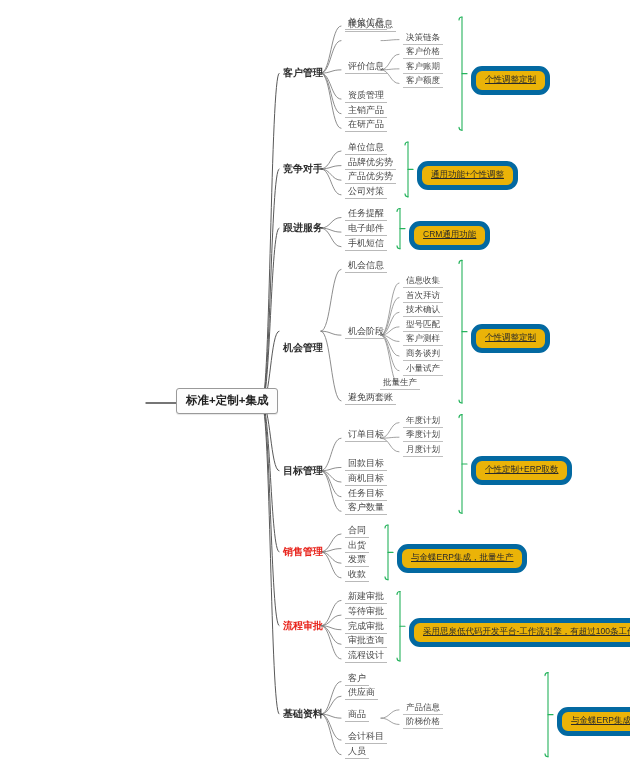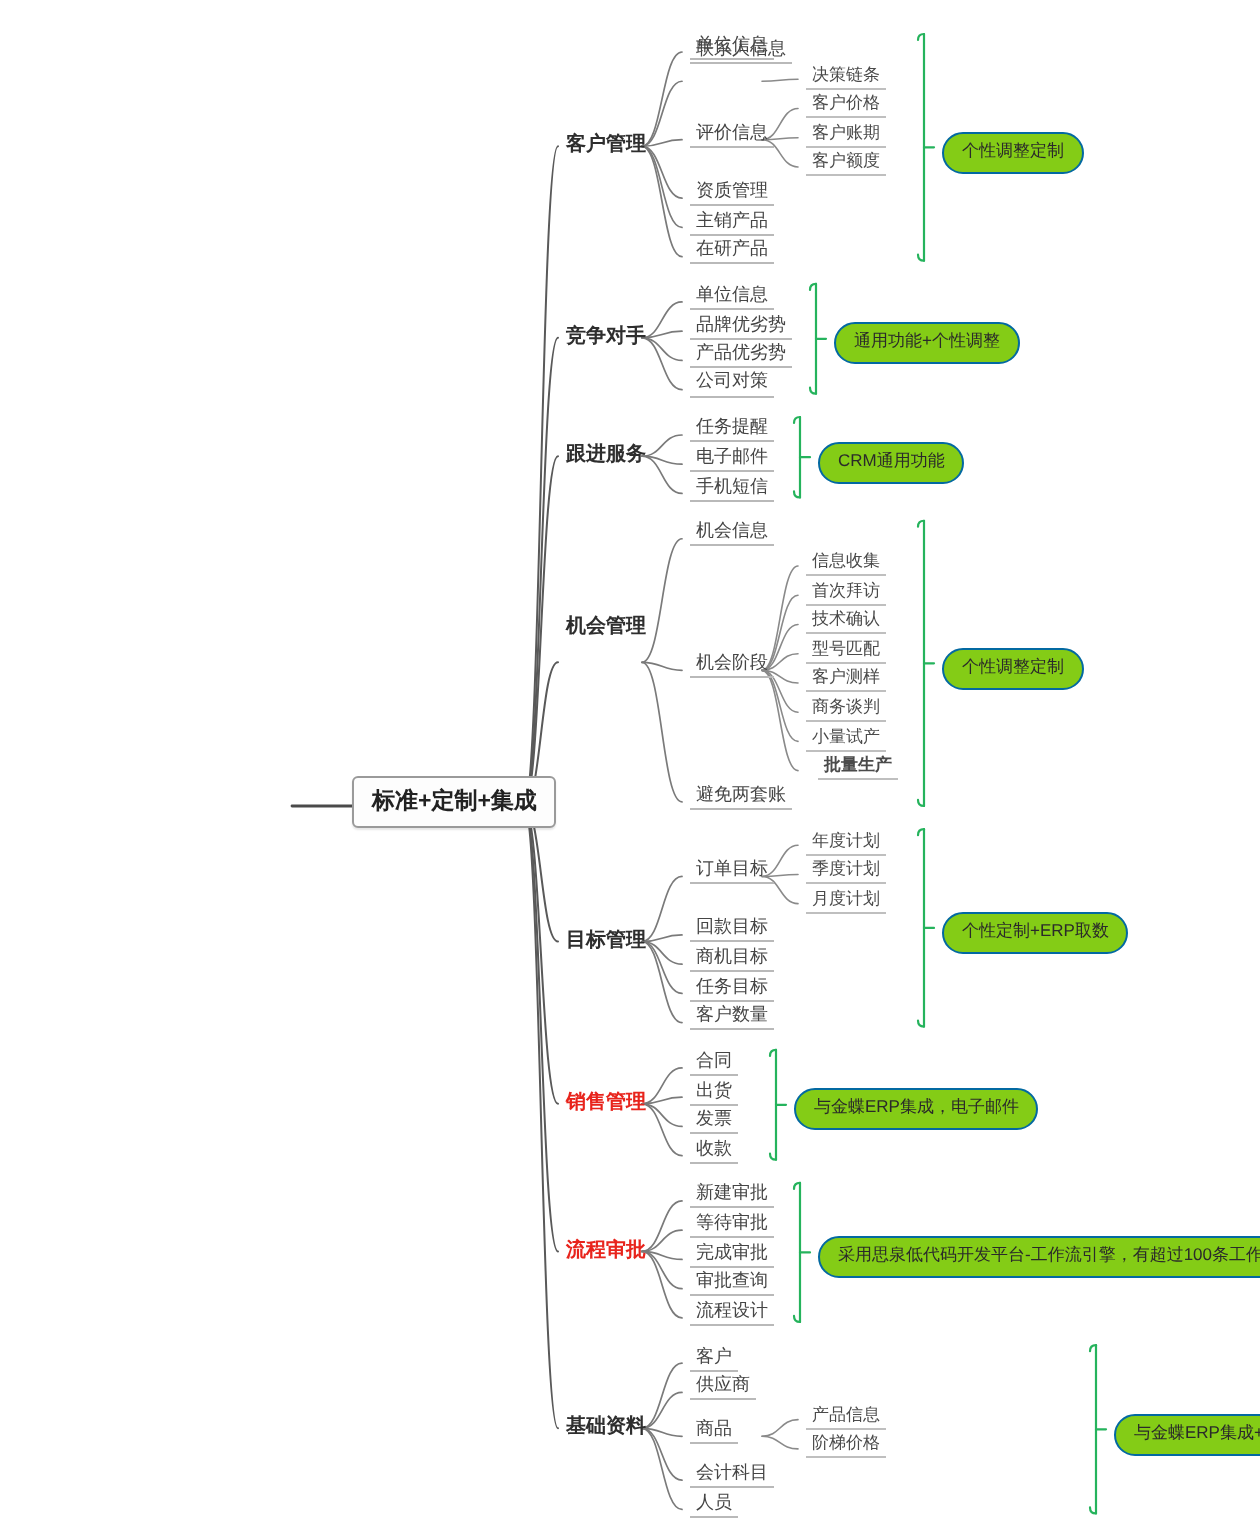--- a/index.html
+++ b/index.html
@@ -33,22 +33,22 @@
     font-size:9.5px;line-height:12px;padding-bottom:1px;
   }
   .n2{font-size:10px;font-weight:bold;color:#2e2e2e;}
   .n2.red{color:#e8241c;}
   .n3{font-size:9px;color:#454545;border-bottom:1px solid #b9b9b9;padding:0 3px 1px;}
   .n4{font-size:8.5px;color:#4a4a4a;border-bottom:1px solid #bfbfbf;padding:0 3px 1px;}
 
   
   .pill{
     position:absolute;white-space:nowrap;
-    border:1px solid #0369a1;border-radius:11px;background:#84cc16;
-    color:#2a2a2a;font-size:8.5px;padding:3px 9px 4px;
+    border:5px solid #0369a1;border-radius:11px;background:#eab308;
+    color:#2a2a2a;font-size:8.5px;padding:3px 9px 4px;text-decoration:underline;
   }
 </style>
 </head>
 <body>
 
 <div id="canvas">
   <svg class="wires" id="wires" xmlns="http://www.w3.org/2000/svg">
       <path d="M146,403 C161,403 161,403 176,403" fill="none" stroke="#4a4a4a" stroke-width="1.4" stroke-linecap="round"></path>
       <path d="M262,403 C270.5,403 270.5,73.16181280174428 279,73.16181280174428" fill="none" stroke="#595959" stroke-width="1" stroke-linecap="round"></path>
       <path d="M321,73.16181280174428 C331,73.16181280174428 331,26 341,26" fill="none" stroke="#7a7a7a" stroke-width="0.85" stroke-linecap="round"></path>
@@ -159,56 +159,56 @@
       <div class="node n4" style="left: 403px; top: 59.853px;"><span>客户账期</span></div>
       <div class="node n4" style="left: 403px; top: 74.4706px;"><span>客户额度</span></div>
       <div class="node n3" style="left: 345px; top: 89.0883px;"><span>资质管理</span></div>
       <div class="node n3" style="left: 345px; top: 103.706px;"><span>主销产品</span></div>
       <div class="node n3" style="left: 345px; top: 118.324px;"><span>在研产品</span></div>
       <div class="pill" style="left: 471px; top: 65.6618px;"><span>个性调整定制</span></div>
       <div class="node n2" style="left: 283px; top: 162.907px;"><span>竞争对手</span></div>
       <div class="node n3" style="left: 345px; top: 140.981px;"><span>单位信息</span></div>
       <div class="node n3" style="left: 345px; top: 155.599px;"><span>品牌优劣势</span></div>
       <div class="node n3" style="left: 345px; top: 170.216px;"><span>产品优劣势</span></div>
-      <div class="node n3" style="left: 345px; top: 184.834px; font-family: Liberation Mono, monospace;"><span>公司对策</span></div>
+      <div class="node n3" style="left: 345px; top: 184.834px;"><span>公司对策</span></div>
       <div class="pill" style="left: 417px; top: 161.407px;"><span>通用功能+个性调整</span></div>
       <div class="node n2" style="left: 283px; top: 222.109px;"><span>跟进服务</span></div>
       <div class="node n3" style="left: 345px; top: 207.491px;"><span>任务提醒</span></div>
       <div class="node n3" style="left: 345px; top: 222px;"><span>电子邮件</span></div>
       <div class="node n3" style="left: 345px; top: 236.727px;"><span>手机短信</span></div>
       <div class="pill" style="left: 409px; top: 220.609px;"><span>CRM通用功能</span></div>
-      <div class="node n2" style="left: 283px; top: 308px;"><span>机会管理</span></div>
+      <div class="node n2" style="left: 283px; top: 342px;"><span>机会管理</span></div>
       <div class="node n3" style="left: 345px; top: 259.384px;"><span>机会信息</span></div>
       <div class="node n3" style="left: 345px; top: 325.164px;"><span>机会阶段</span></div>
       <div class="node n4" style="left: 403px; top: 274.002px;"><span>信息收集</span></div>
       <div class="node n4" style="left: 403px; top: 288.619px;"><span>首次拜访</span></div>
       <div class="node n4" style="left: 403px; top: 303.237px;"><span>技术确认</span></div>
       <div class="node n4" style="left: 403px; top: 317.855px;"><span>型号匹配</span></div>
       <div class="node n4" style="left: 403px; top: 332.472px;"><span>客户测样</span></div>
       <div class="node n4" style="left: 403px; top: 347.09px;"><span>商务谈判</span></div>
       <div class="node n4" style="left: 403px; top: 361.708px;"><span>小量试产</span></div>
-      <div class="node n4" style="left: 409px; top: 376.325px; font-weight: bold;"><span>批量生产</span></div>
+      <div class="node n4" style="left: 380px; top: 376.325px;"><span>批量生产</span></div>
       <div class="node n3" style="left: 345px; top: 390.943px;"><span>避免两套账</span></div>
       <div class="pill" style="left: 471px; top: 323.664px;"><span>个性调整定制</span></div>
       <div class="node n2" style="left: 283px; top: 464.762px;"><span>目标管理</span></div>
       <div class="node n3" style="left: 345px; top: 428.218px;"><span>订单目标</span></div>
       <div class="node n4" style="left: 403px; top: 413.6px;"><span>年度计划</span></div>
       <div class="node n4" style="left: 403px; top: 428.218px;"><span>季度计划</span></div>
       <div class="node n4" style="left: 403px; top: 442.836px;"><span>月度计划</span></div>
       <div class="node n3" style="left: 345px; top: 457.453px;"><span>回款目标</span></div>
       <div class="node n3" style="left: 345px; top: 472.071px;"><span>商机目标</span></div>
       <div class="node n3" style="left: 345px; top: 486.689px;"><span>任务目标</span></div>
       <div class="node n3" style="left: 345px; top: 501.306px;"><span>客户数量</span></div>
       <div class="pill" style="left: 471px; top: 455.953px;"><span>个性定制+ERP取数</span></div>
       <div class="node n2 red" style="left: 283px; top: 545.89px;"><span>销售管理</span></div>
       <div class="node n3" style="left: 345px; top: 523.964px;"><span>合同</span></div>
       <div class="node n3" style="left: 345px; top: 538.581px;"><span>出货</span></div>
       <div class="node n3" style="left: 345px; top: 553.199px;"><span>发票</span></div>
       <div class="node n3" style="left: 345px; top: 567.817px;"><span>收款</span></div>
-      <div class="pill" style="left: 397px; top: 544.39px;"><span>与金蝶ERP集成，电子邮件</span></div>
+      <div class="pill" style="left: 397px; top: 544.39px;"><span>与金蝶ERP集成，批量生产</span></div>
       <div class="node n2 red" style="left: 283px; top: 619.709px;"><span>流程审批</span></div>
       <div class="node n3" style="left: 345px; top: 590.474px;"><span>新建审批</span></div>
       <div class="node n3" style="left: 345px; top: 605.092px;"><span>等待审批</span></div>
       <div class="node n3" style="left: 345px; top: 619.709px;"><span>完成审批</span></div>
       <div class="node n3" style="left: 345px; top: 634.327px;"><span>审批查询</span></div>
       <div class="node n3" style="left: 345px; top: 648.945px;"><span>流程设计</span></div>
       <div class="pill" style="left: 409px; top: 618.209px;"><span>采用思泉低代码开发平台-工作流引擎，有超过100条工作流程</span></div>
       <div class="node n2" style="left: 283px; top: 708.146px;"><span>基础资料</span></div>
       <div class="node n3" style="left: 345px; top: 671.602px;"><span>客户</span></div>
       <div class="node n3" style="left: 345px; top: 686.22px;"><span>供应商</span></div>

